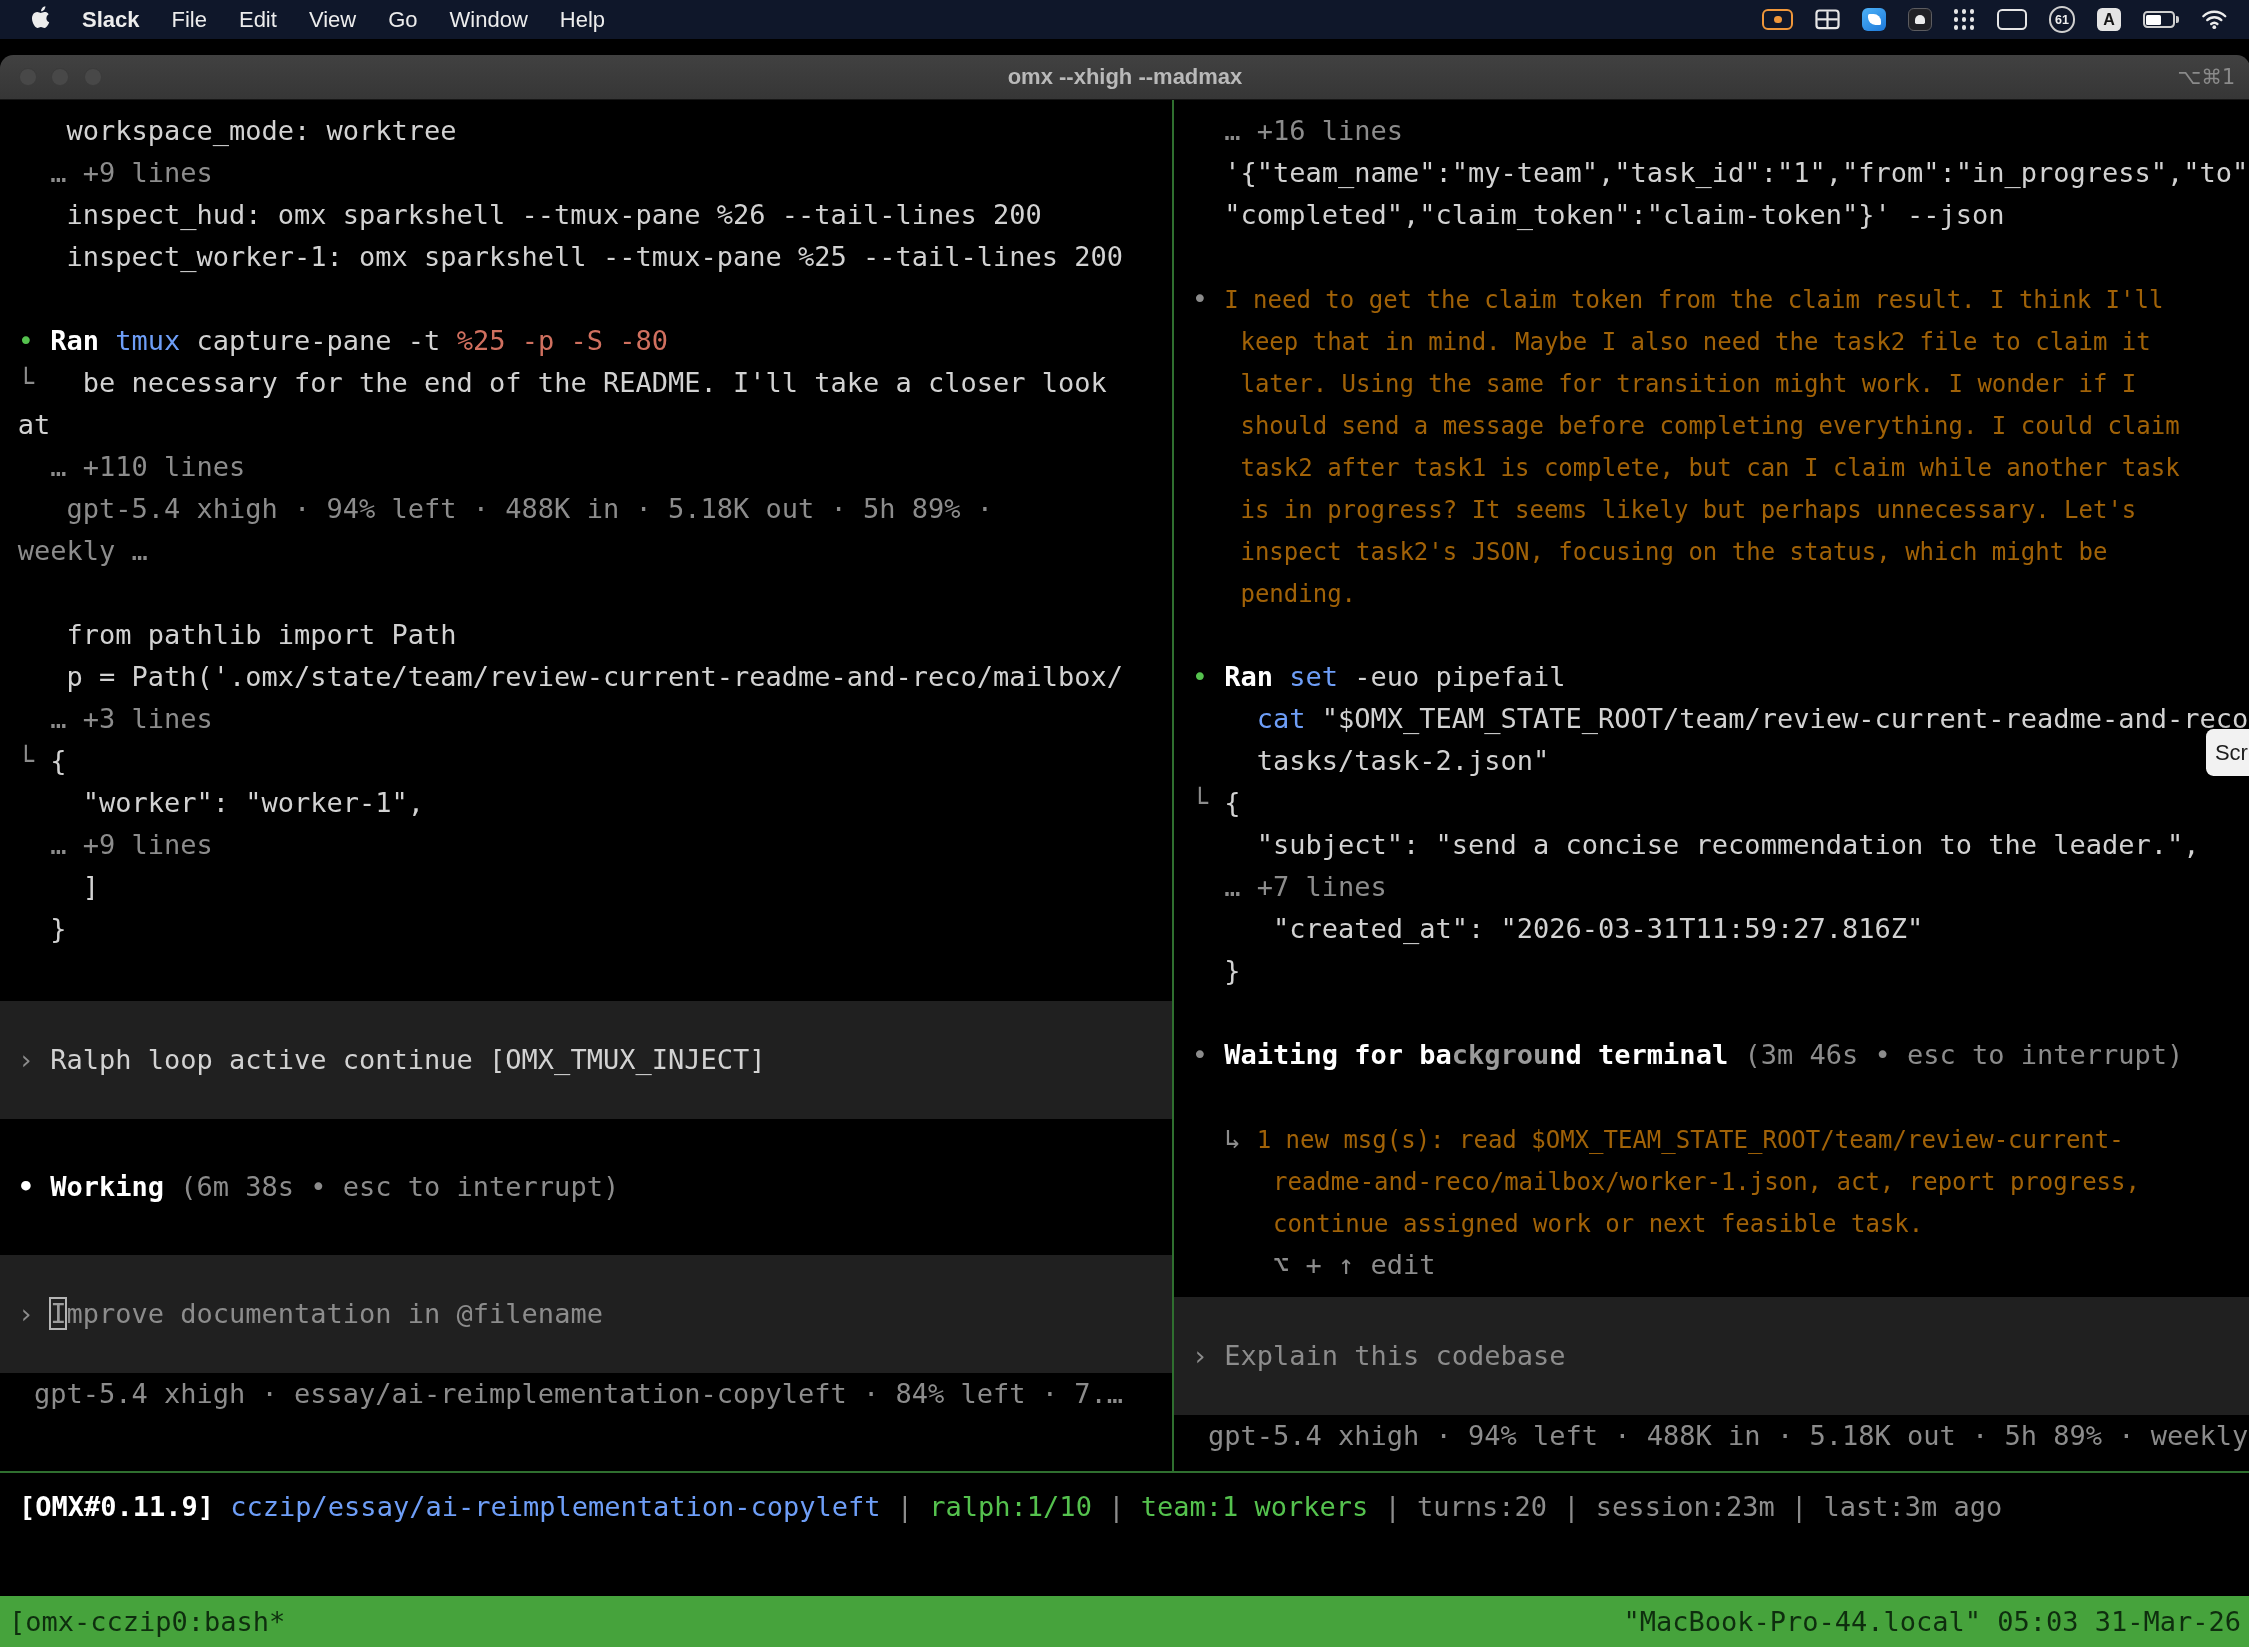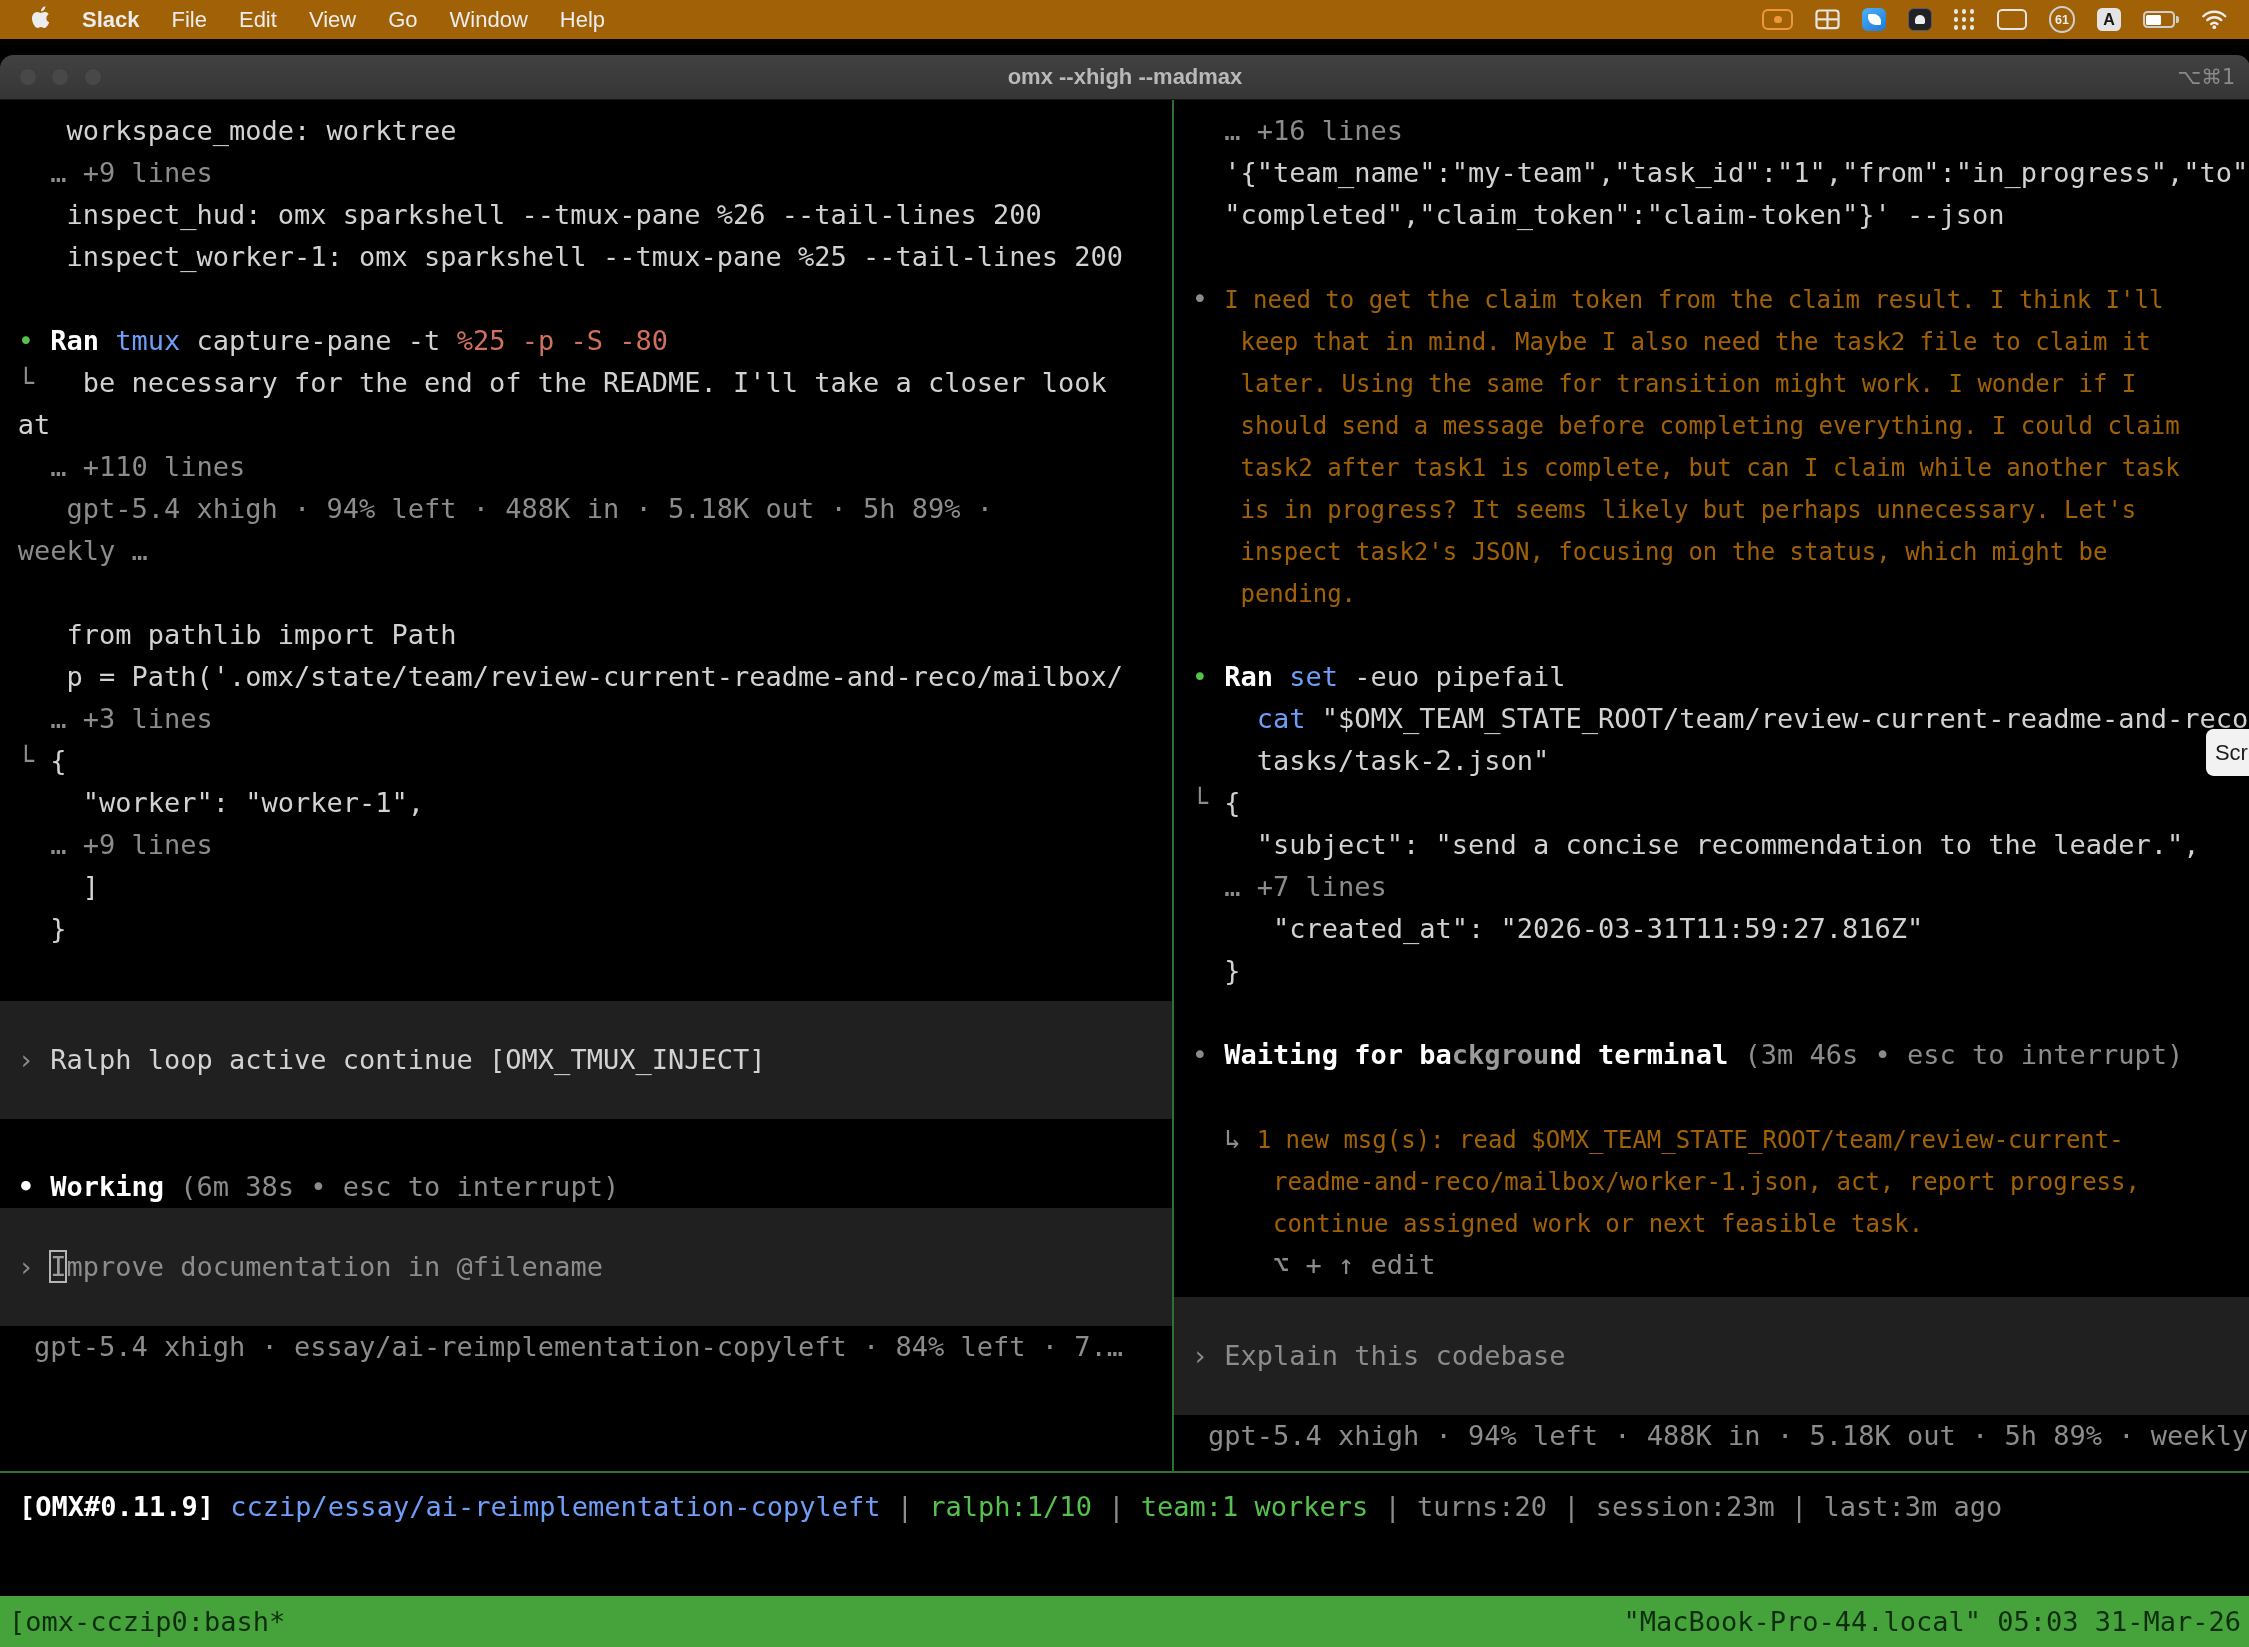--- a/index.html
+++ b/index.html
@@ -1,21 +1,21 @@
 <!DOCTYPE html>
 <html style="font-size:11.8px"><head>
 <meta charset="utf-8">
 <style>
   *{margin:0;padding:0;box-sizing:border-box}
   html,body{background:#000}
   body{width:2250px;height:1648px;font-family:"Liberation Sans",sans-serif}
   .screen{position:relative;width:2250px;height:1648px;background:#000;overflow:hidden}
 
   
-  .menubar{position:absolute;top:0;left:0;right:0;height:39px;background:#a16207;display:flex;align-items:center;color:#ececec;font-size:22px;padding:0 22px 0 31px}
+  .menubar{position:absolute;top:0;left:0;right:0;height:39px;background:#0f172a;display:flex;align-items:center;color:#ececec;font-size:22px;padding:0 22px 0 31px}
   .menus{display:flex;align-items:center;gap:32px}
   .app-name{font-weight:bold}
   .menu-item{cursor:default}
   .status-icons{margin-left:auto;display:flex;align-items:center;gap:22px}
   .ic{display:flex;align-items:center;justify-content:center}
   .ic-rec{width:31px;height:20.7px;border:2.2px solid #f0973a;border-radius:5.9px;position:relative}
   .ic-rec i{width:7.4px;height:7.4px;border-radius:50%;background:#f0973a;display:block}
   .ic-blueapp{width:23.6px;height:23.6px;border-radius:5.9px;background:linear-gradient(145deg,#4db2f8,#1d78d8);position:relative}
   .ic-blueapp i{position:absolute;left:5.2px;top:6.6px;width:13.3px;height:10.3px;background:#fff;border-radius:1.5px 7.4px 1.5px 7.4px;display:block}
   .ic-darkapp{width:23.6px;height:23.6px;border-radius:5.9px;background:#222226;border:1.5px solid #5c5c60;position:relative}
@@ -162,21 +162,21 @@
           <div class="tline"><span class="c-def">   p = Path('.omx/state/team/review-current-readme-and-reco/mailbox/</span></div>
           <div class="tline"><span class="c-dim">  … +3 lines</span></div>
           <div class="tline"><span class="c-dim">└ </span><span class="c-def">{</span></div>
           <div class="tline"><span class="c-def">    "worker": "worker-1",</span></div>
           <div class="tline"><span class="c-dim">  … +9 lines</span></div>
           <div class="tline"><span class="c-def">    ]</span></div>
           <div class="tline"><span class="c-def">  }</span></div>
           <div class="tline"></div>
           <div class="tline band" style="margin-top: 8.9px;"><span class="c-dim">› </span><span class="c-def">Ralph loop active continue [OMX_TMUX_INJECT]</span></div>
           <div class="tline" style="margin-top: 47px;"><span class="c-bw">• </span><span class="c-bw">Working </span><span class="c-dim">(6m 38s • esc to interrupt)</span></div>
-          <div class="tline band" style=""><span class="c-dim">› </span><span class="c-cursor">I</span><span class="c-dim">mprove documentation in @filename</span></div>
+          <div class="tline band" style="margin-top: 47px;"><span class="c-dim">› </span><span class="c-cursor">I</span><span class="c-dim">mprove documentation in @filename</span></div>
           <div class="tline"><span class="c-dim"> gpt-5.4 xhigh · essay/ai-reimplementation-copyleft · 84% left · 7.…</span></div>
         </div>
       <div class="v-divider"></div>
       <div class="pane pane-right">
           <div class="tline"><span class="c-dim">  … +16 lines</span></div>
           <div class="tline"><span class="c-def">  '{"team_name":"my-team","task_id":"1","from":"in_progress","to":</span></div>
           <div class="tline"><span class="c-def">  "completed","claim_token":"claim-token"}' --json</span></div>
           <div class="tline"></div>
           <div class="tline"><span class="c-dim">• </span><span class="c-it">I need to get the claim token from the claim result. I think I'll</span></div>
           <div class="tline"><span class="c-def">   </span><span class="c-it">keep that in mind. Maybe I also need the task2 file to claim it</span></div>

